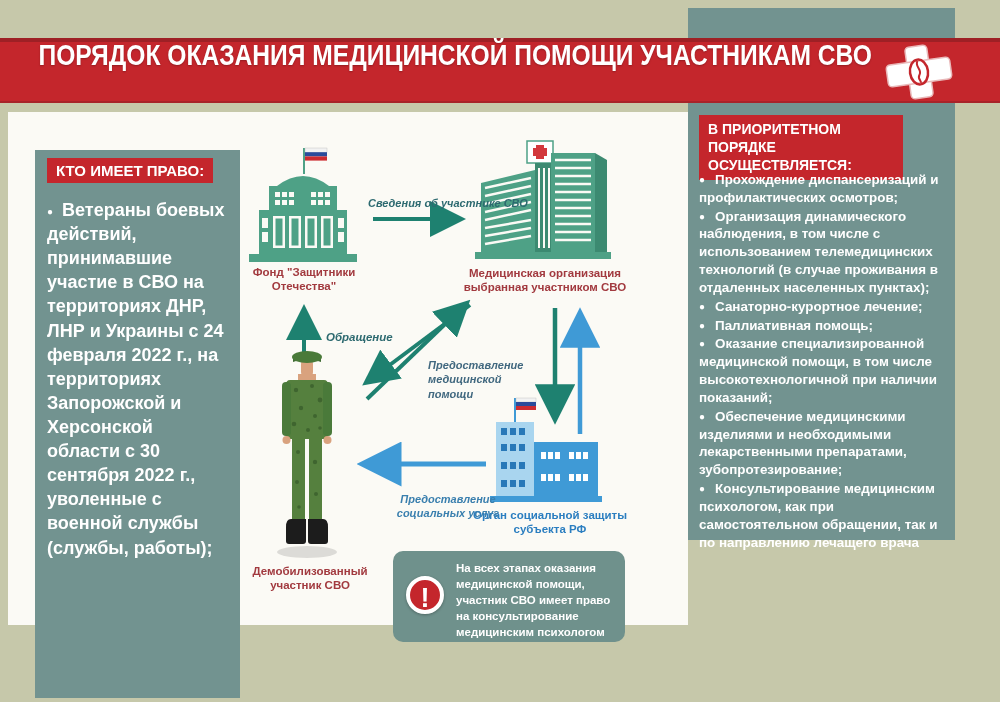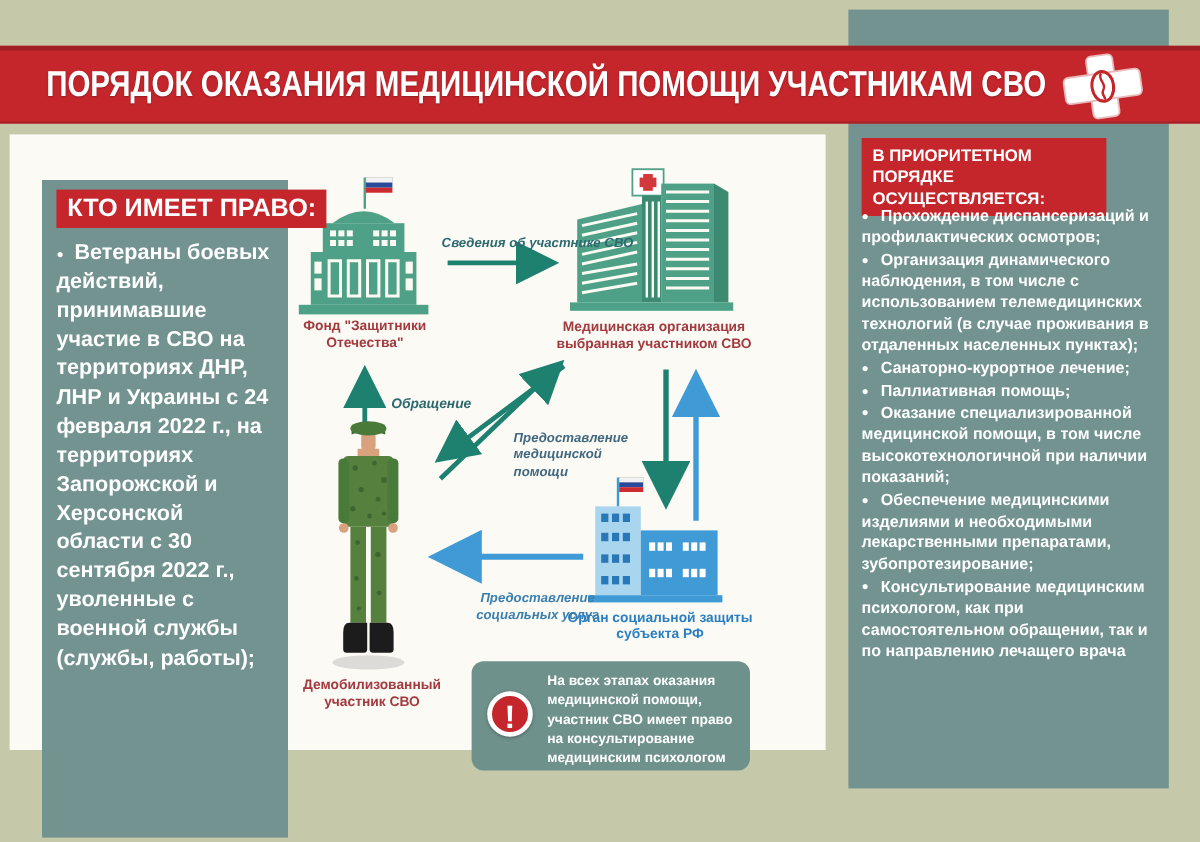--- a/index.html
+++ b/index.html
@@ -5,52 +5,52 @@
   html,body{margin:0;padding:0;}
   body{
     width:1000px;height:702px;position:relative;overflow:hidden;
     background:#c6c8aa;
     font-family:"Liberation Sans","DejaVu Sans",sans-serif;
   }
   
   .banner{
     position:absolute;left:0;top:38px;width:1000px;height:65px;
     background:#c4262c;box-shadow:inset 0 4px 0 #9e2025, inset 0 -2px 0 #a82329;
-    display:flex;align-items:center;justify-content:center;z-index:5;
+    display:flex;align-items:flex-start;justify-content:center;z-index:5;
   }
   .banner-title{
     color:#fff;font-weight:bold;font-size:30px;white-space:nowrap;
     transform:scaleX(.82);letter-spacing:0;
     text-shadow:0 1px 2px rgba(0,0,0,.25);
     margin-right:90px;
   }
   .banner-logo{position:absolute;right:42px;top:6px;width:78px;height:56px;}
   
   .right-panel{
-    position:absolute;left:707px;top:8px;width:267px;height:649px;
+    position:absolute;left:688px;top:8px;width:267px;height:532px;
     background:#729390;z-index:2;
   }
   .right-header{
     position:absolute;left:11px;top:107px;width:186px;
     background:#c4262c;color:#fff;font-weight:bold;font-size:14px;
     line-height:1.3;padding:5px 9px;
   }
   .right-list{
     position:absolute;left:11px;top:163px;width:244px;margin:0;padding:0;
     list-style:none;color:#fff;font-weight:bold;font-size:13.4px;line-height:1.33;
   }
   .right-list li::before{content:"●";font-size:10px;margin-right:10px;position:relative;top:-1px;}
   .right-list li{margin-bottom:1px;}
   .left-panel{
     position:absolute;left:35px;top:150px;width:205px;height:548px;
     background:#729390;z-index:4;
   }
   .left-header{
     position:absolute;left:12px;top:8px;display:inline-block;
-    background:#c4262c;color:#fff;font-weight:bold;font-size:21px;
+    background:#c4262c;color:#fff;font-weight:bold;font-size:15px;
     padding:4px 9px;white-space:nowrap;
   }
   .left-list{
     position:absolute;left:12px;top:48px;width:183px;margin:0;padding:0;
     list-style:none;color:#fff;font-weight:bold;font-size:18px;line-height:1.34;
   }
   .left-list li::before{content:"●";font-size:10px;margin-right:9px;position:relative;top:-1px;}
   .left-list li{margin-bottom:3px;}
   
   .main-panel{

